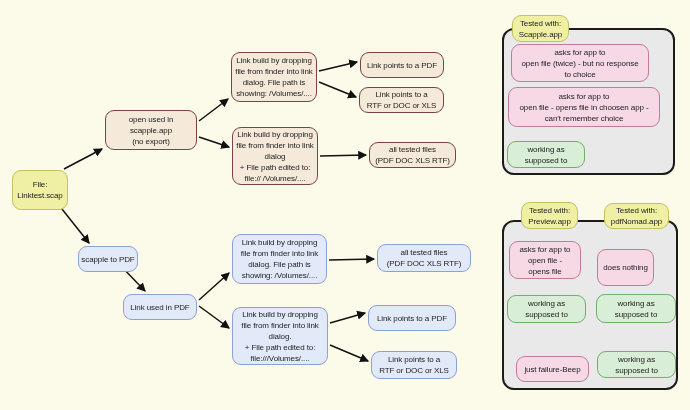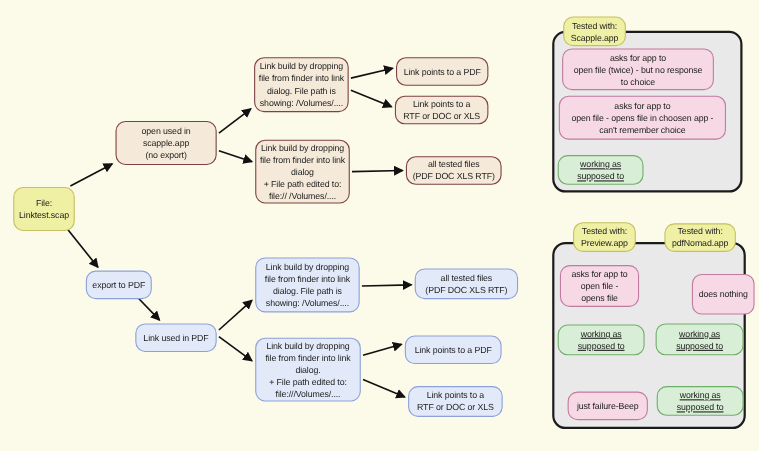--- a/index.html
+++ b/index.html
@@ -19,21 +19,21 @@
     position:absolute; box-sizing:border-box;
     display:flex; align-items:center; justify-content:center;
     text-align:center; white-space:pre;
     font-size:8px; line-height:11px; letter-spacing:-0.1px;
     color:#222; border-radius:9px; padding:12px 3px;
   }
   .fill-yellow { background:var(--yellow_fill,#eff0a4); border:1px solid var(--yellow_border,#c5c060); }
   .fill-tan    { background:var(--tan_fill,#f5ead9);    border:1px solid var(--tan_border,#7d4245); }
   .fill-blue   { background:var(--blue_fill,#e2eafa);   border:1px solid var(--blue_border,#8ba1d7); }
   .fill-pink   { background:var(--pink_fill,#f6d9e5);   border:1px solid var(--pink_border,#c27a9e); }
-  .fill-green  { background:var(--green_fill,#d9eed6);  border:1px solid var(--green_border,#70ae6b);text-decoration:underline; }
+  .fill-green  { background:var(--green_fill,#d9eed6);  border:1px solid var(--green_border,#70ae6b); }
 </style>
 </head>
 <body>
 
 <div class="canvas">
 
   <div class="panel-box" style="left:502px;top:28px;width:173px;height:147px"></div>
   <div class="panel-box" style="left:502px;top:220px;width:176px;height:170px"></div>
 
   <svg class="arrows" width="690" height="410">
@@ -72,21 +72,21 @@
   <div class="note fill-tan" style="left:359px;top:87px;width:85px;height:26px">Link points to a
 RTF or DOC or XLS</div>
   <div class="note fill-tan" style="left:232px;top:127px;width:86px;height:58px">Link build by dropping
 file from finder into link
 dialog
 + File path edited to:
 file:// /Volumes/....</div>
   <div class="note fill-tan" style="left:369px;top:142px;width:87px;height:24px">all tested files
 (PDF DOC XLS RTF)</div>
 
-  <div class="note fill-blue" style="left:78px;top:246px;width:60px;height:16px">export to PDF</div>
+  <div class="note fill-blue" style="left:78px;top:246px;width:60px;height:16px">scapple to PDF</div>
   <div class="note fill-blue" style="left:123px;top:294px;width:74px;height:17px">Link used in PDF</div>
   <div class="note fill-blue" style="left:232px;top:234px;width:95px;height:50px">Link build by dropping
 file from finder into link
 dialog. File path is
 showing: /Volumes/....</div>
   <div class="note fill-blue" style="left:377px;top:244px;width:94px;height:28px">all tested files
 (PDF DOC XLS RTF)</div>
   <div class="note fill-blue" style="left:232px;top:307px;width:96px;height:58px">Link build by dropping
 file from finder into link
 dialog.
@@ -107,21 +107,21 @@
   <div class="note fill-green" style="left:507px;top:141px;width:78px;height:27px">working as
 supposed to</div>
 
   <div class="note fill-yellow" style="left:521px;top:202px;width:57px;height:27px">Tested with:
 Preview.app</div>
   <div class="note fill-yellow" style="left:604px;top:203px;width:65px;height:26px">Tested with:
 pdfNomad.app</div>
   <div class="note fill-pink" style="left:509px;top:241px;width:72px;height:38px">asks for app to
 open file -
 opens file</div>
-  <div class="note fill-pink" style="left:629px;top:249px;width:57px;height:37px">does nothing</div>
+  <div class="note fill-pink" style="left:597px;top:249px;width:57px;height:37px">does nothing</div>
   <div class="note fill-green" style="left:507px;top:295px;width:79px;height:28px">working as
 supposed to</div>
   <div class="note fill-green" style="left:596px;top:294px;width:80px;height:29px">working as
 supposed to</div>
   <div class="note fill-pink" style="left:516px;top:356px;width:73px;height:20px">just failure-Beep</div>
   <div class="note fill-green" style="left:597px;top:351px;width:79px;height:27px">working as
 supposed to</div>
 
 </div>
 

